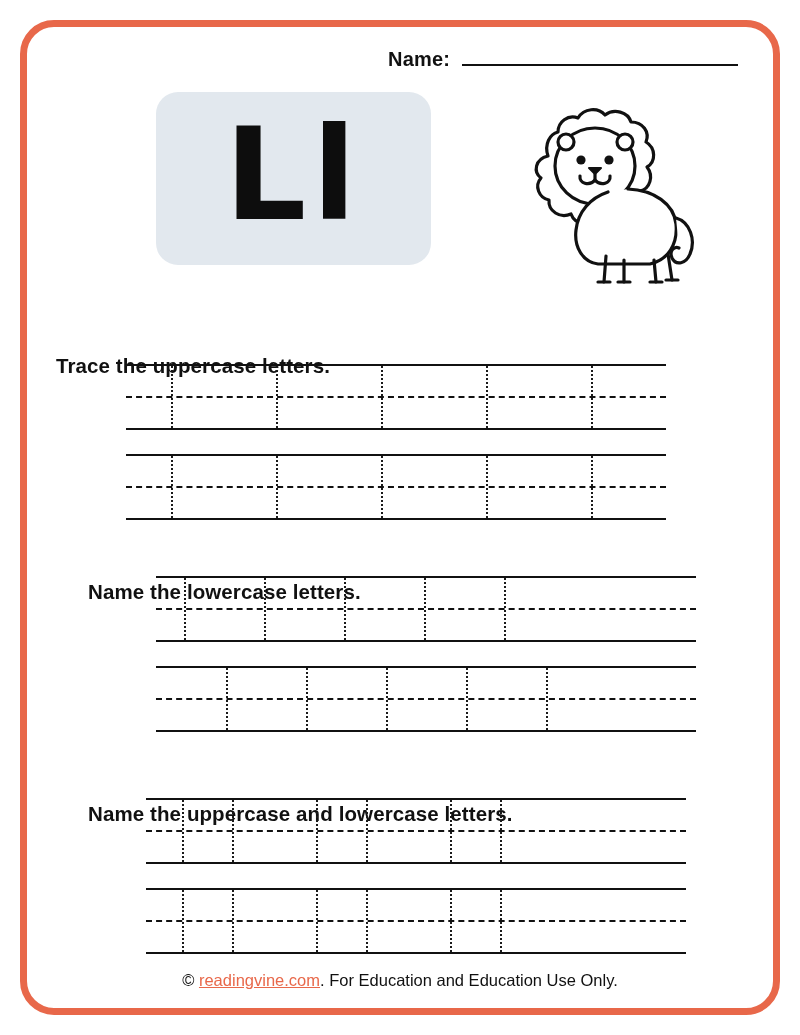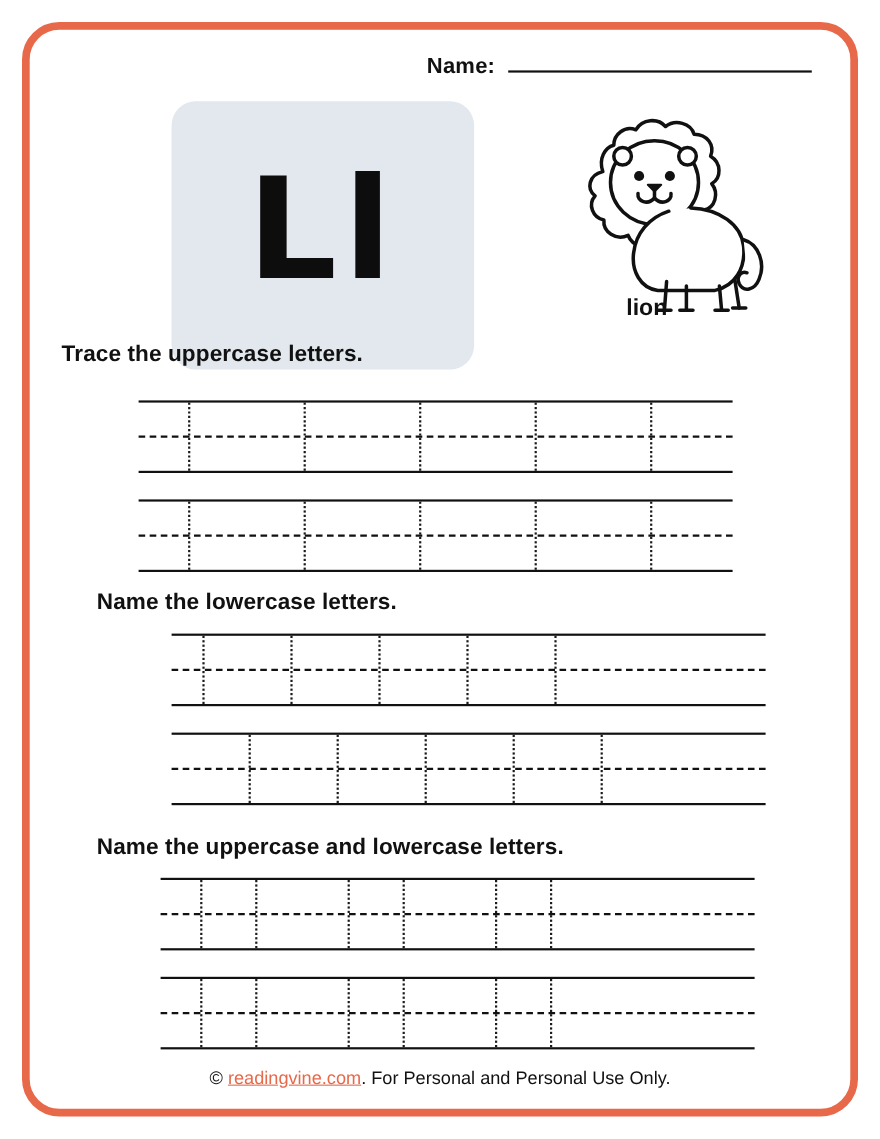--- a/index.html
+++ b/index.html
@@ -65,21 +65,21 @@
     border-bottom: 2.5px solid #111;
     height: 20px;
   }
 
   
   .letter-card {
     position: absolute;
     left: 108px;
     top: 56px;
     width: 275px;
-    height: 244px;
+    height: 173px;
     background: #e2e8ee;
     border-radius: 22px;
     display: flex;
     align-items: center;
     justify-content: center;
   }
   .letter-card .glyph {
     font-family: "DejaVu Sans", sans-serif;
     font-size: 128px;
     font-weight: bold;
@@ -110,20 +110,21 @@
   }
 
   
   .section-heading {
     position: absolute;
     font-size: 20.5px;
     font-weight: bold;
     color: #111;
     letter-spacing: 0.1px;
     white-space: nowrap;
+    margin-top: 44px;
   }
 
   
   .trace-block {
     position: absolute;
   }
   .trace-row {
     position: relative;
     box-sizing: border-box;
   }
@@ -211,21 +212,20 @@
           <path d="M176 166 l2 22 M190 160 l4 26"></path>
 
           <path d="M128 162 l-2 26 M146 166 l0 22"></path>
 
           <path d="M120 188 h12 M140 188 h12 M172 188 h12 M188 186 h12"></path>
 
           <path d="M198 124 c14 4 20 22 14 36 c-4 10 -14 12 -18 4 c-3 -7 2 -12 7 -10"></path>
         </g>
       </svg>
     </div>
-    <div class="illus-caption">lion</div>
 
     <div class="section-heading" style="left:8px; top:274px;">Trace the uppercase letters.</div>
 
     <div class="trace-block" style="left:78px; top:328px; width:540px;">
 
       <div class="trace-row" style="position:absolute; left:0; top:0; width:540px; height:64px;">
         <div class="solid-line" style="top:0;"></div>
         <div class="dashed-mid" style="top:32px;"></div>
         <div class="solid-line" style="top:64px;"></div>
         <div class="guides">
@@ -310,17 +310,17 @@
           <div class="guide-dotted" style="left:170px; top:2px; height:62px;"></div>
           <div class="guide-dotted" style="left:220px; top:2px; height:62px;"></div>
           <div class="guide-dotted" style="left:304px; top:2px; height:62px;"></div>
           <div class="guide-dotted" style="left:354px; top:2px; height:62px;"></div>
         </div>
       </div>
     </div>
 
     <div class="footer">
       <span>©</span>
-      <span class="site">readingvine.com</span><span>. For Personal and Personal Use Only.</span>
+      <span class="site">readingvine.com</span><span>. For Education and Education Use Only.</span>
     </div>
 
   </div>
 </div>
 
 </body></html>

